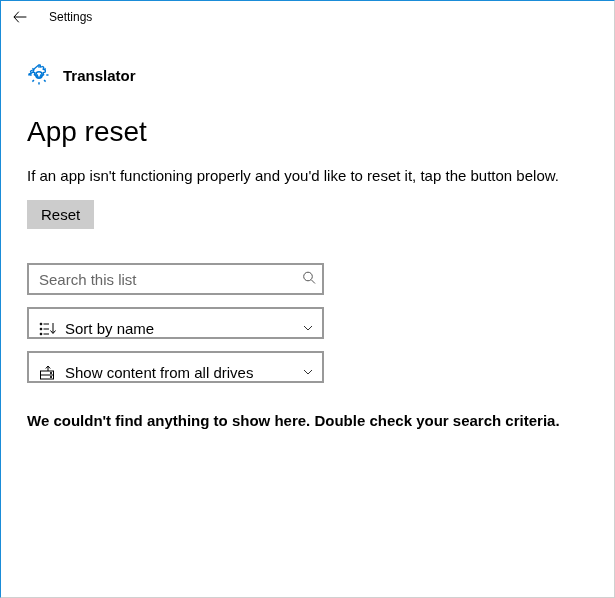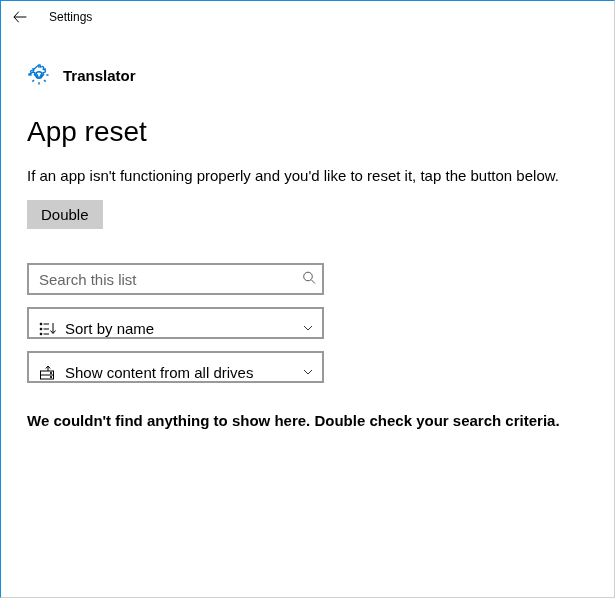--- a/index.html
+++ b/index.html
@@ -160,21 +160,21 @@
           <path d="M12 2.5v2.2 M12 19.3v2.2 M21.5 12h-2.2 M4.7 12H2.5 M18.6 5.4l-1.55 1.55 M6.95 17.05 5.4 18.6 M18.6 18.6l-1.55-1.55 M6.95 6.95 5.4 5.4"></path>
           <path d="M12 1.8l1.2.2.4 2.1 2.1-.6 1 .8-.6 2.1 2.1.4.2 1.2-.2 1.2-2.1.4.6 2.1-1 .8-2.1-.6-.4 2.1-1.2.2-1.2-.2-.4-2.1-2.1.6-1-.8.6-2.1-2.1-.4L1.8 12l.2-1.2 2.1-.4-.6-2.1 1-.8 2.1.6.4-2.1z" stroke-width="1.3" stroke-linejoin="round"></path>
         </g>
       </svg>
     </span>
     <div class="app-name">Translator</div>
   </div>
 
   <h1 class="section-title">App reset</h1>
   <p class="description">If an app isn't functioning properly and you'd like to reset it, tap the button below.</p>
-  <button class="reset-btn">Double</button>
+  <button class="reset-btn">Reset</button>
 
   <div class="section2">
 
     <div class="controls">
 
       <div class="search-box">
         <input class="search-input" type="text" placeholder="Search this list" style="">
         <span class="search-glyph">
           <svg width="14" height="14" viewBox="0 0 14 14">
             <circle cx="6" cy="6" r="4.3" fill="none" stroke="#555" stroke-width="1"></circle>

